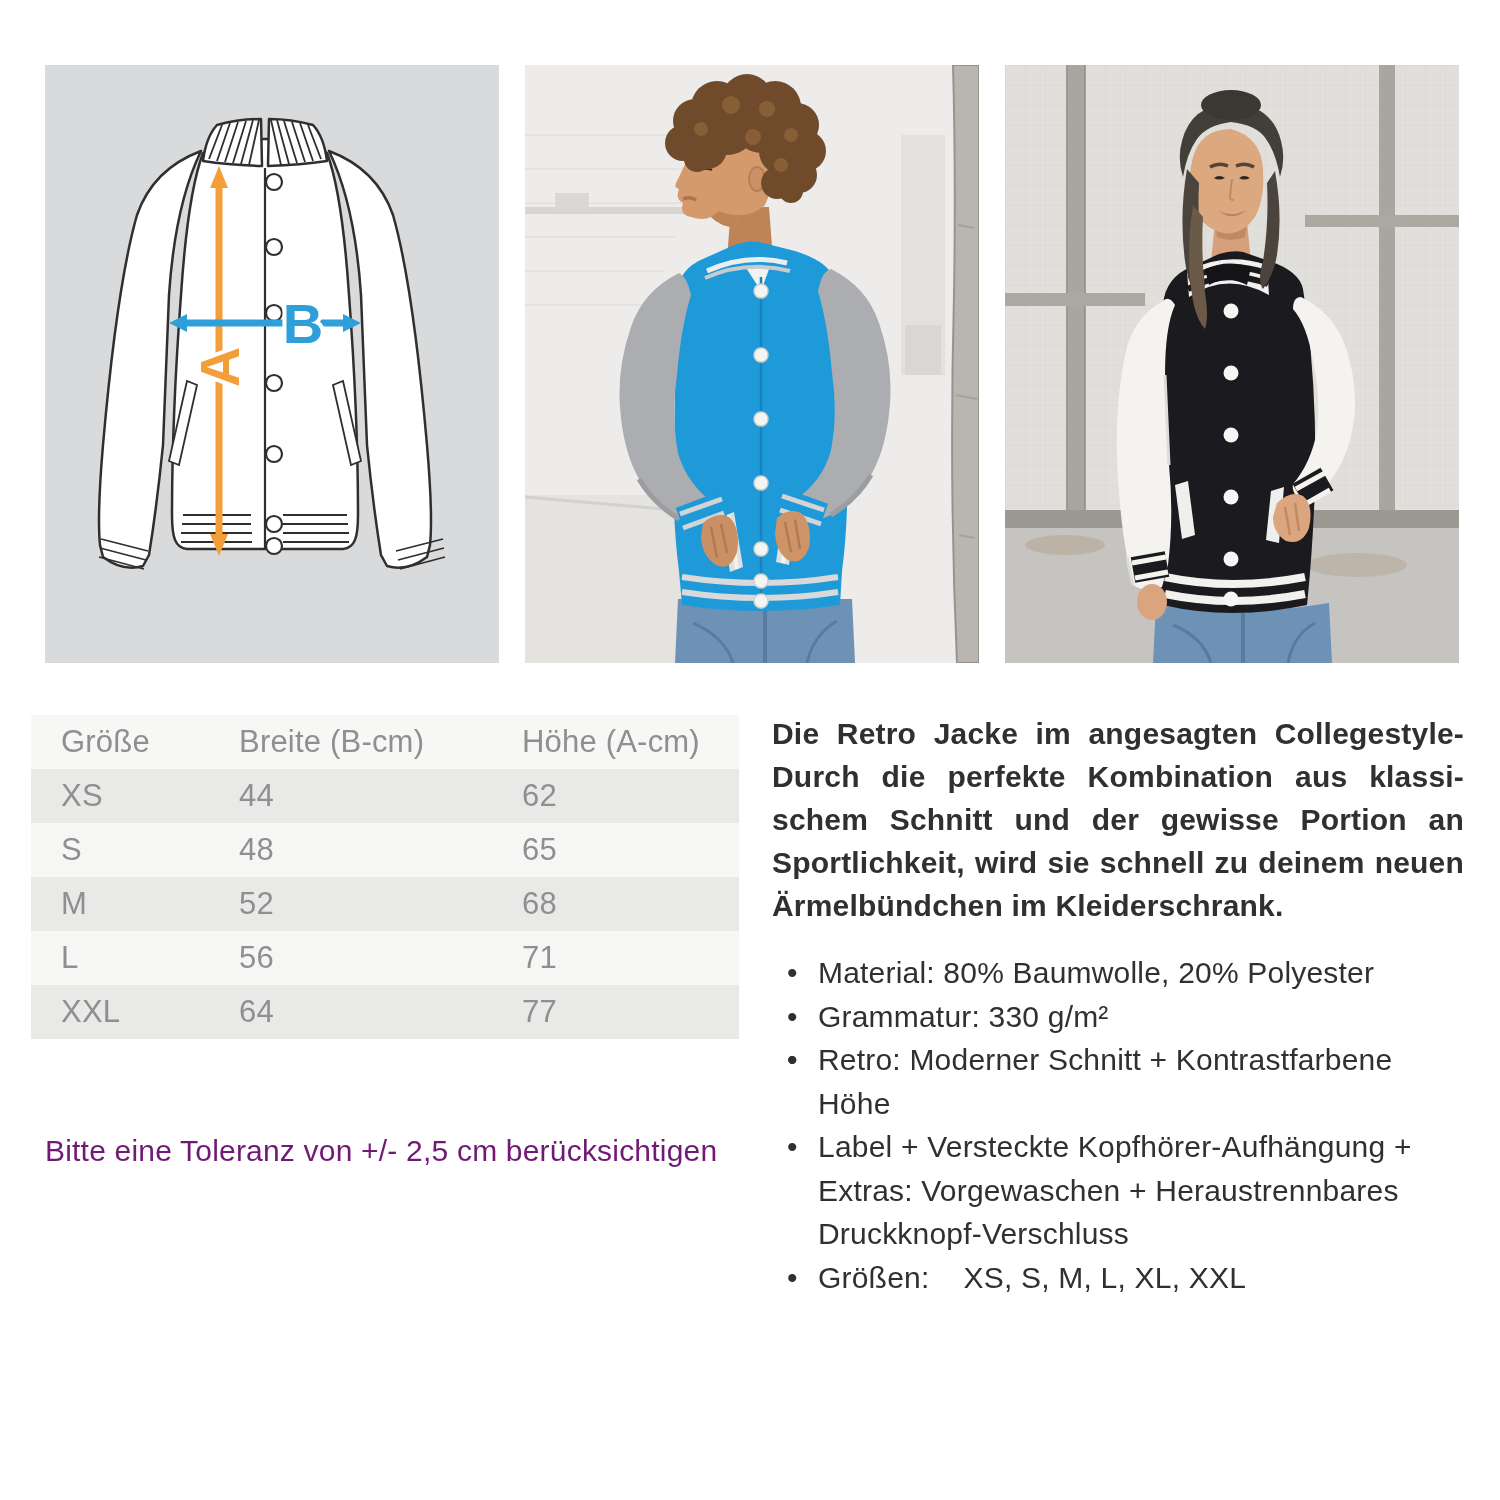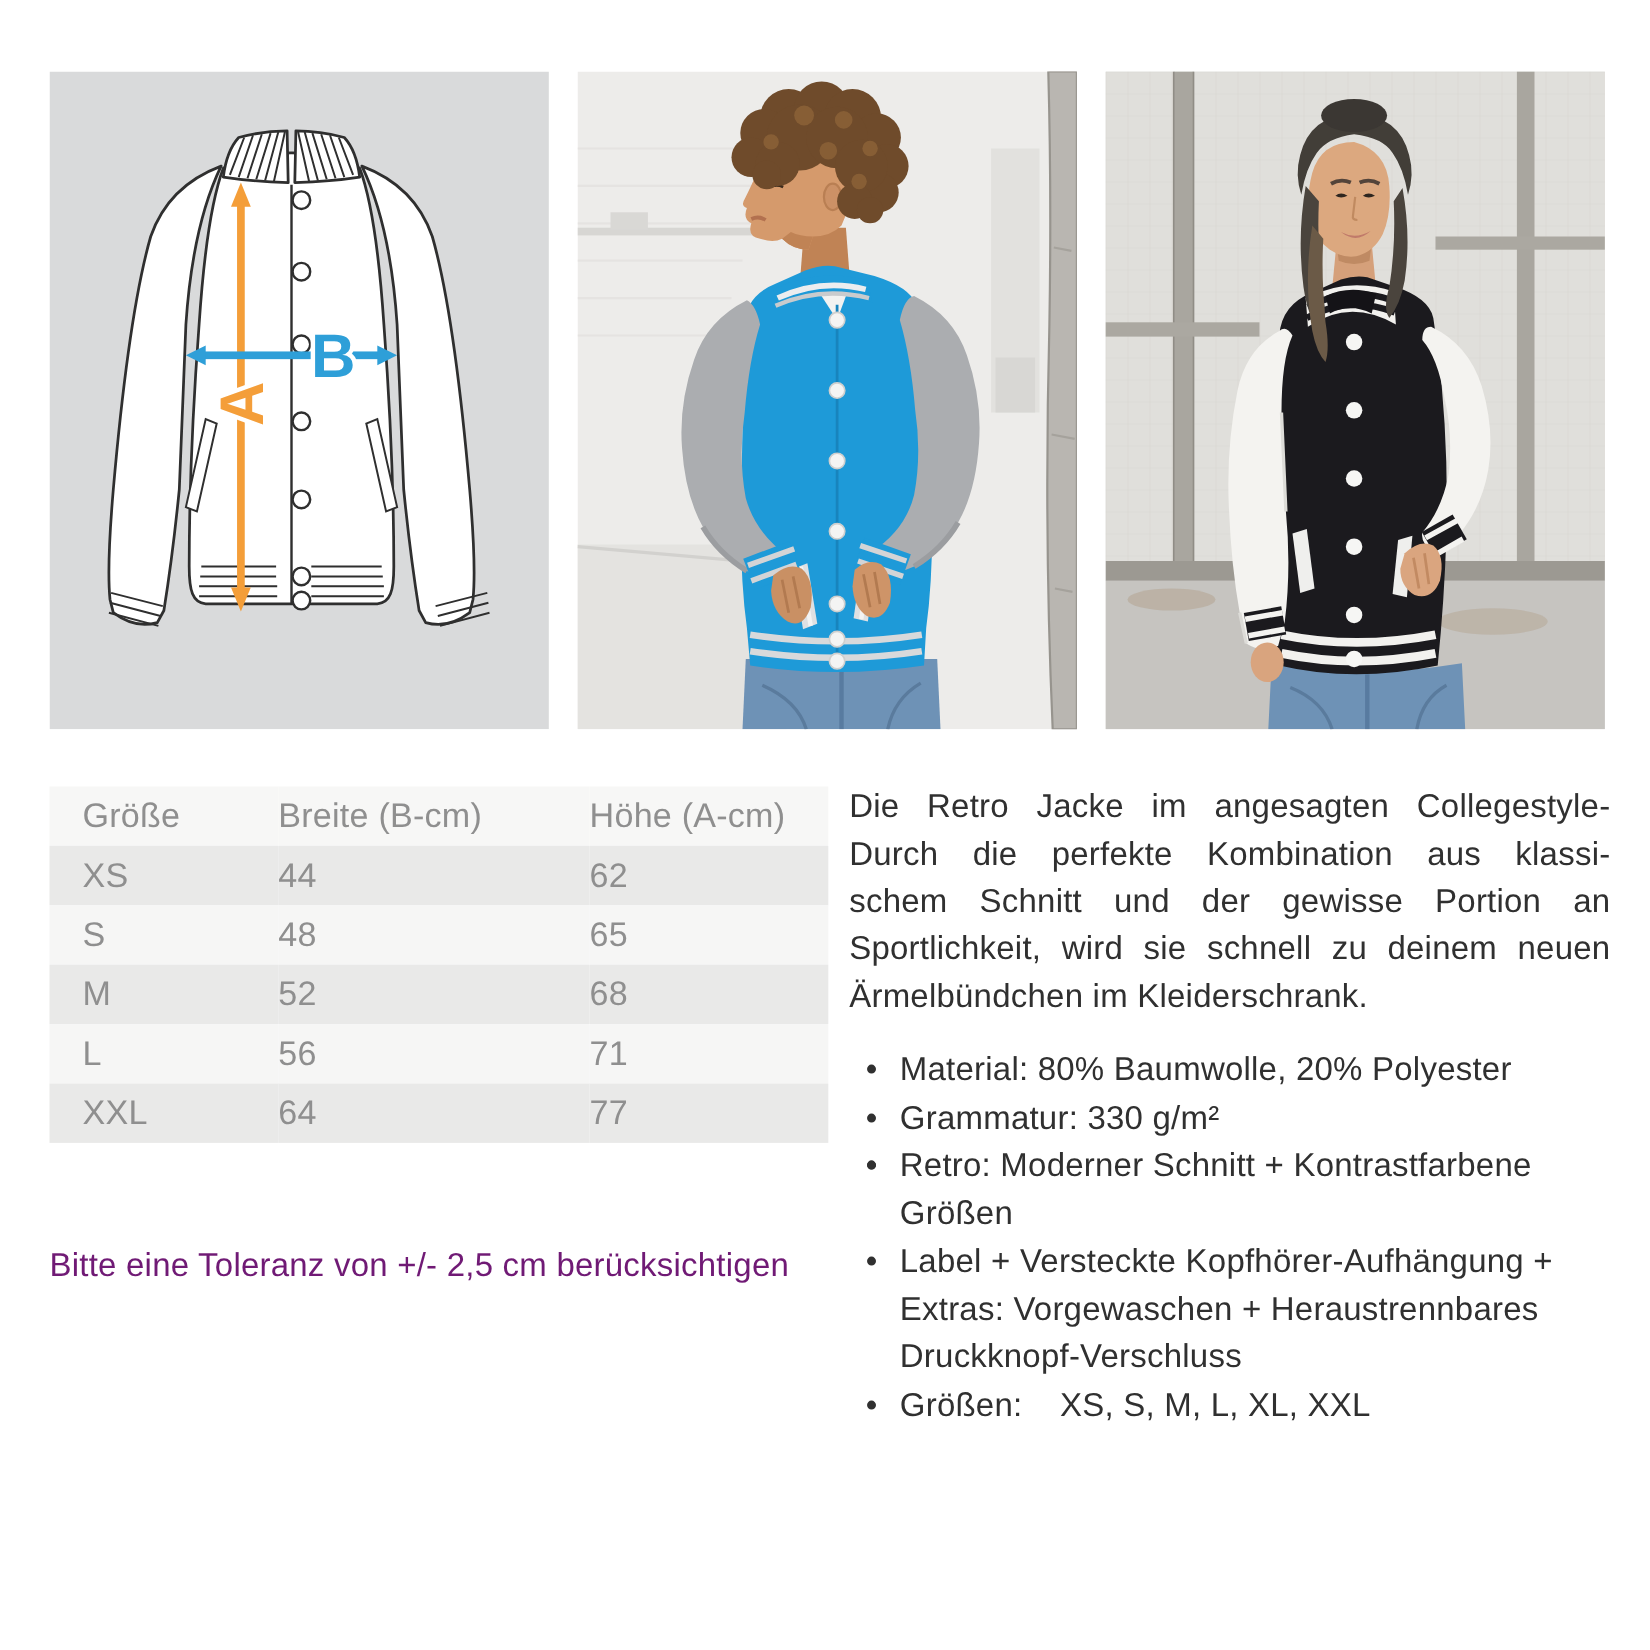--- a/index.html
+++ b/index.html
@@ -7,38 +7,38 @@
        font-family:"Liberation Sans", sans-serif;color:#303030;}
   .page{position:absolute;inset:0;background:#fff;}
 
   
   .top-row{position:absolute;left:45px;top:65px;width:1414px;height:598px;
            display:flex;gap:26px;}
   .top-row figure{margin:0;width:454px;height:598px;flex:0 0 454px;}
   .top-row svg{display:block;width:454px;height:598px;}
 
   
-  .left-col{position:absolute;left:45px;top:715px;width:710px;}
+  .left-col{position:absolute;left:31px;top:715px;width:710px;}
   table.sizes{border-collapse:collapse;width:708px;table-layout:fixed;
               font-size:31px;color:#8F8F8F;}
   table.sizes th,table.sizes td{font-weight:400;text-align:left;height:54px;
               padding:0;vertical-align:middle;letter-spacing:.2px;}
   table.sizes th:first-child,table.sizes td:first-child{padding-left:30px;}
   table.sizes thead tr{background:#F7F7F6;}
   table.sizes tbody tr:nth-child(odd){background:#E9E9E8;}
   table.sizes tbody tr:nth-child(even){background:#F6F6F5;}
 
   .tolerance{position:absolute;left:45px;top:1104px;width:720px;
              font-size:30px;color:#701a75;letter-spacing:.2px;}
 
   
   .right-col{position:absolute;left:772px;top:712px;width:692px;
              font-size:30px;color:#303030;}
   .desc-line{display:block;line-height:43px;text-align:justify;
-             text-align-last:justify;letter-spacing:.2px;}
+             text-align-last:justify;letter-spacing:.2px;font-weight:bold;}
   .desc-line.last{text-align-last:left;}
   ul.features{list-style:none;margin:24px 0 0 0;padding:0;}
   ul.features li{position:relative;padding-left:46px;}
   ul.features li::before{content:"\2022";position:absolute;left:15px;top:0;
              line-height:43.5px;color:#303030;}
   .feature-line{display:block;line-height:43.5px;white-space:pre-wrap;
              letter-spacing:.2px;}
 </style>
 </head>
 <body>
@@ -370,21 +370,21 @@
         <li>
           <span class="feature-line">Material: 80% Baumwolle, 20% Polyester</span>
         </li>
         <li>
           <span class="feature-line">Grammatur: 330 g/m²</span>
         </li>
         <li>
         </li>
         <li>
           <span class="feature-line">Retro: Moderner Schnitt + Kontrastfarbene</span>
-          <span class="feature-line">Größen</span>
+          <span class="feature-line">Höhe</span>
         </li>
         <li>
           <span class="feature-line">Label + Versteckte Kopfhörer-Aufhängung +</span>
           <span class="feature-line">Extras: Vorgewaschen + Heraustrennbares</span>
           <span class="feature-line">Druckknopf-Verschluss</span>
         </li>
         <li>
           <span class="feature-line">Größen:    XS, S, M, L, XL, XXL</span>
         </li>
       </ul>

